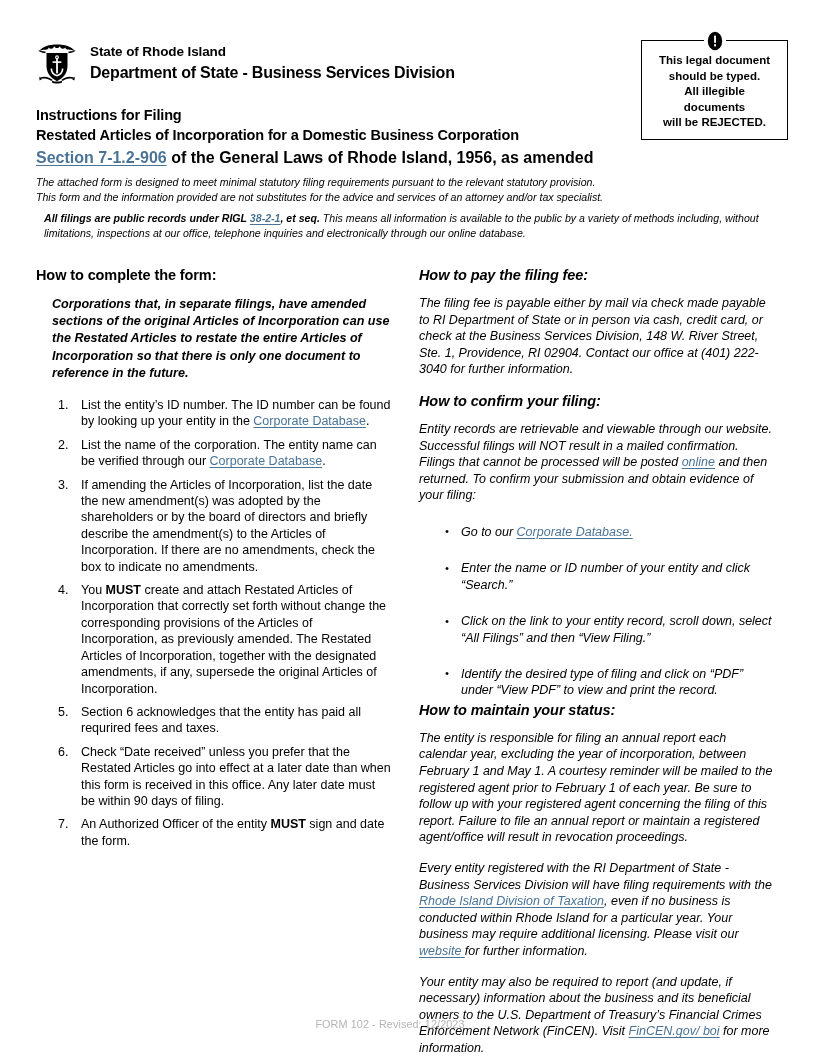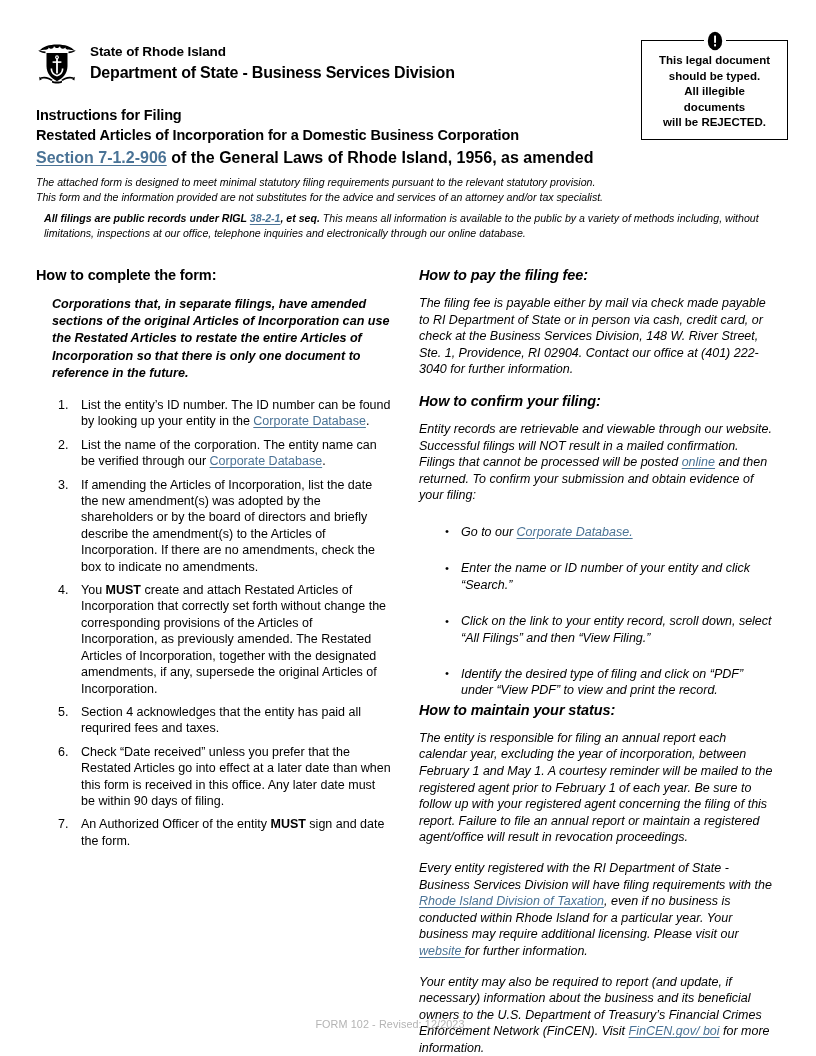--- a/index.html
+++ b/index.html
@@ -302,21 +302,21 @@
       <li>
         <span>List the name of the corporation. The entity name can be verified through our </span><a class="doclink" href="#">Corporate Database</a><span>.</span>
       </li>
       <li>
         <span>If amending the Articles of Incorporation, list the date the new amendment(s) was adopted by the shareholders or by the board of directors and briefly describe the amendment(s) to the Articles of Incorporation. If there are no amendments, check the box to indicate no amendments.</span>
       </li>
       <li>
         <span>You </span><span class="bold">MUST</span><span> create and attach Restated Articles of Incorporation that correctly set forth without change the corresponding provisions of the Articles of Incorporation, as previously amended. The Restated Articles of Incorporation, together with the designated amendments, if any, supersede the original Articles of Incorporation.</span>
       </li>
       <li>
-        <span>Section 4 acknowledges that the entity has paid all requrired fees and taxes.</span>
+        <span>Section 6 acknowledges that the entity has paid all requrired fees and taxes.</span>
       </li>
       <li>
         <span>Check “Date received” unless you prefer that the Restated Articles go into effect at a later date than when this form is received in this office. Any later date must be within 90 days of filing.</span>
       </li>
       <li>
         <span>An Authorized Officer of the entity </span><span class="bold">MUST</span><span> sign and date the form.</span>
       </li>
     </ol>
   </div>
 

